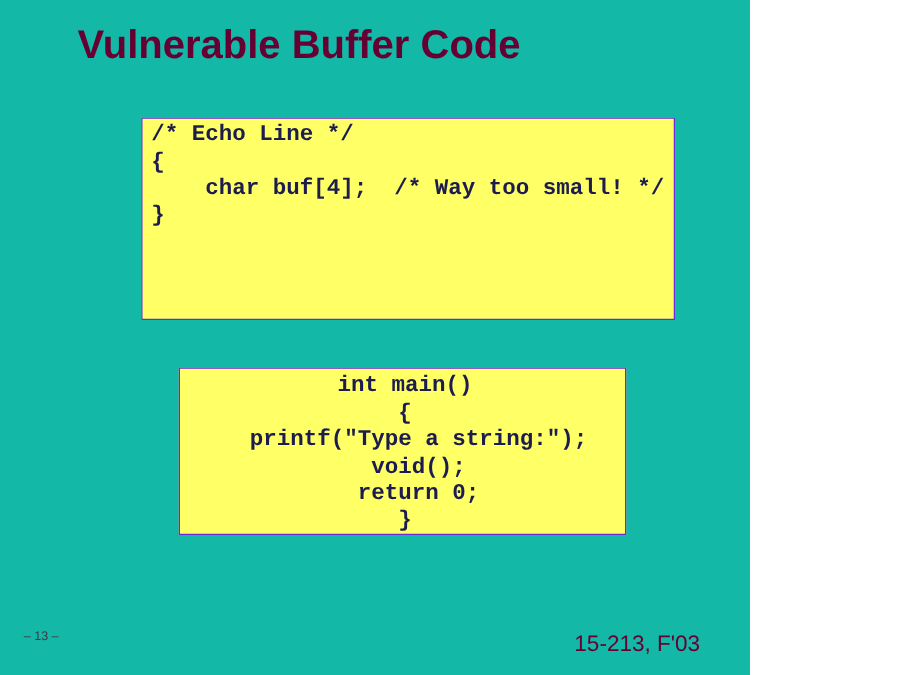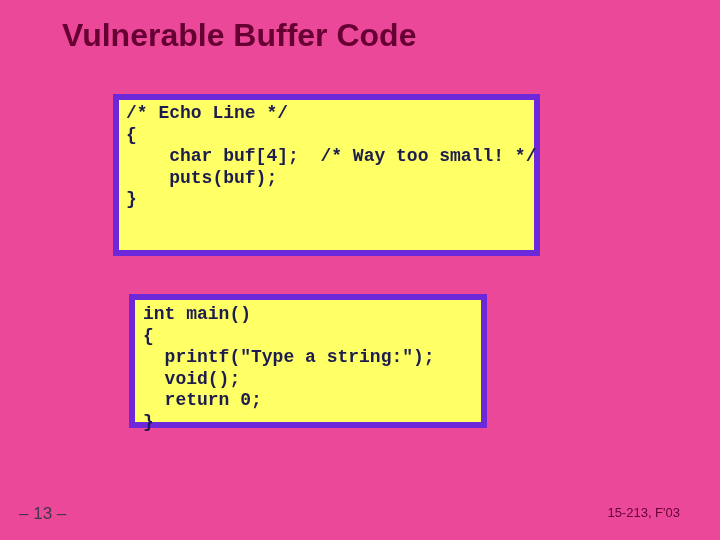--- a/index.html
+++ b/index.html
@@ -2,95 +2,95 @@
 <html><head>
 <meta charset="utf-8">
 <style>
   html, body {
     margin: 0;
     padding: 0;
     background: #ffffff;
   }
   .slide {
     position: relative;
-    width: 720px;
+    width: 600px;
     height: 540px;
-    background: #ec4899;
+    background: #14b8a6;
     overflow: hidden;
     font-family: "Liberation Sans", sans-serif;
   }
   .slide-title {
     position: absolute;
     left: 62px;
     top: 18px;
     margin: 0;
     font-size: 32px;
     line-height: 34px;
     font-weight: bold;
     color: #660033;
     letter-spacing: 0px;
     white-space: nowrap;
   }
   .code-box {
     position: absolute;
     box-sizing: border-box;
     background: #ffff66;
-    border: 6px solid #6d28d9;
+    border: 1px solid #6d28d9;
     color: #1c1c4e;
     font-family: "Liberation Mono", "DejaVu Sans Mono", monospace;
     font-weight: bold;
     font-size: 18px;
     line-height: 21.5px;
   }
   .code-box .code-line {
     white-space: pre;
   }
   .code-box.echo {
     left: 113px;
     top: 94px;
     width: 427px;
     height: 162px;
     padding: 3px 4px 0 7px;
   }
   .code-box.main {
-    left: 129px;
+    left: 143px;
     top: 294px;
     width: 358px;
     height: 134px;
     padding: 4px 4px 0 8px;
+    text-align: center;
   }
   .footer-left {
     position: absolute;
     left: 19px;
     top: 504px;
-    font-size: 17px;
+    font-size: 10px;
     color: #413746;
     white-space: nowrap;
   }
   .footer-right {
     position: absolute;
     right: 40px;
     top: 505px;
-    font-size: 13px;
+    font-size: 18px;
     color: #660033;
     white-space: nowrap;
   }
 </style>
 </head>
 <body>
 
 <div class="slide">
 
   <h1 class="slide-title">Vulnerable Buffer Code</h1>
 
   <div class="code-box echo">
     <div class="code-line">/* Echo Line */</div>
     <div class="code-line">{</div>
     <div class="code-line">    char buf[4];  /* Way too small! */</div>
-    <div class="code-line">    puts(buf);</div>
     <div class="code-line">}</div>
   </div>
 
   <div class="code-box main">
     <div class="code-line">int main()</div>
     <div class="code-line">{</div>
     <div class="code-line">  printf("Type a string:");</div>
     <div class="code-line">  void();</div>
     <div class="code-line">  return 0;</div>
     <div class="code-line">}</div>

